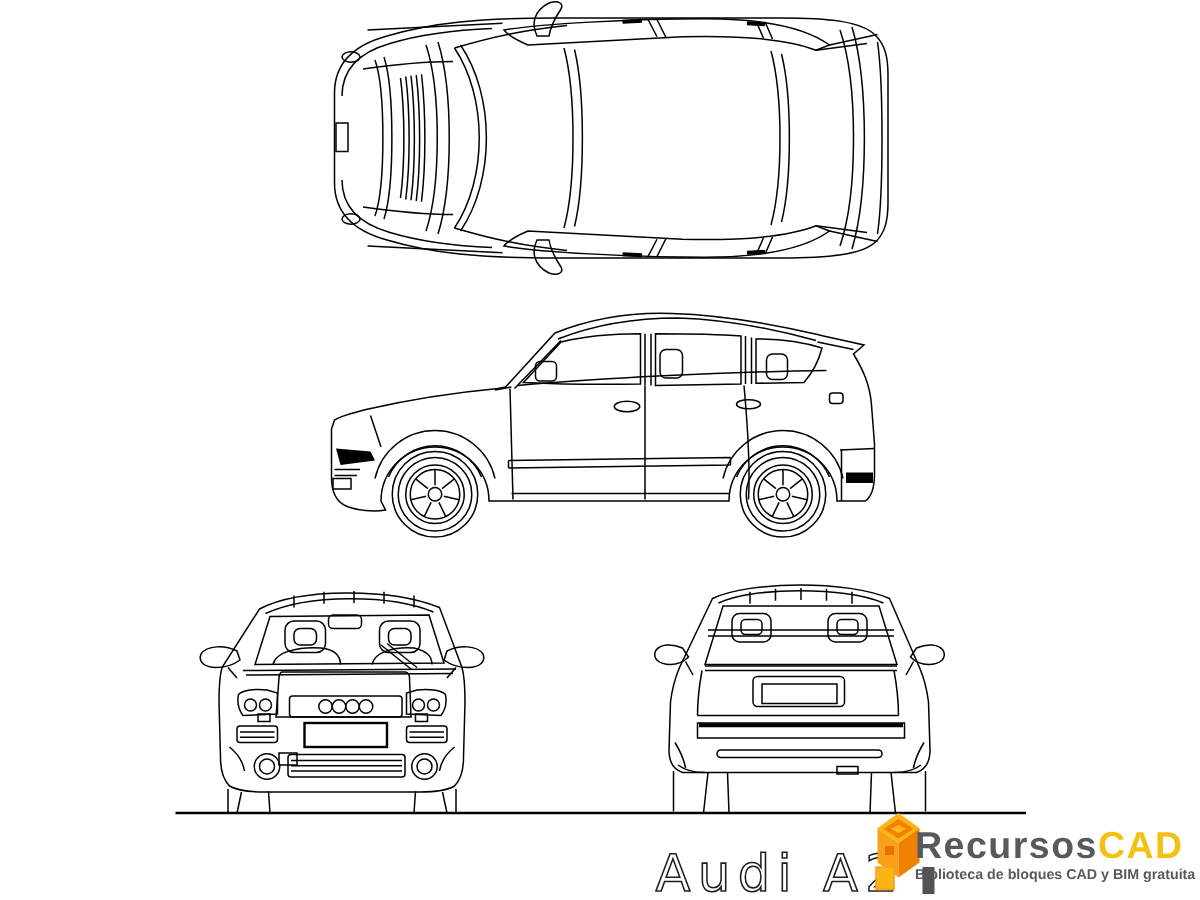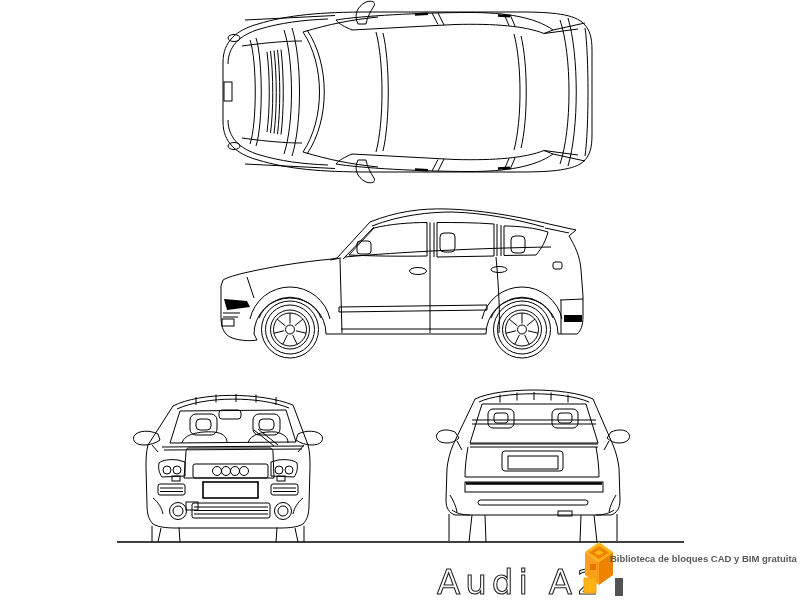--- a/index.html
+++ b/index.html
@@ -234,17 +234,18 @@
     <polygon points="17,9 27,15.5 17,22 7,15.5" fill="#EF8200"></polygon>
     <polygon points="17,13 22,15.5 17,18.5 12,15.5" fill="#FCB415"></polygon>
     <polygon points="3,15 17,25 17,48 3,38" fill="#F9A01B"></polygon>
     <polygon points="31,15 17,25 17,48 31,38" fill="#EF8200"></polygon>
     <rect x="8" y="27" width="6" height="6" fill="#E87200"></rect>
     <polygon points="2,41 14,41 14,56 2,56" fill="#FCB415"></polygon>
     <polygon points="2,41 14,41 14,56 2,56" fill="none" stroke="#F9A01B"></polygon>
     <rect x="33" y="41" width="8" height="18" fill="#515254"></rect>
   </svg>
   <div class="logo-text">
+    <div class="brand"><span>Recursos</span><span class="accent">CAD</span></div>
     <div class="tagline">Biblioteca de bloques CAD y BIM gratuita</div>
   </div>
 </div>
 
 </div>
 
 </body></html>

